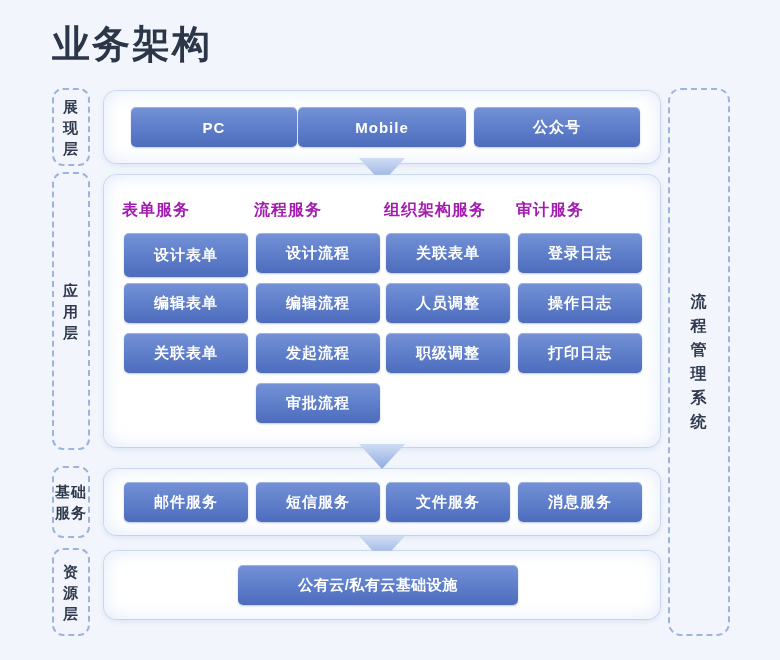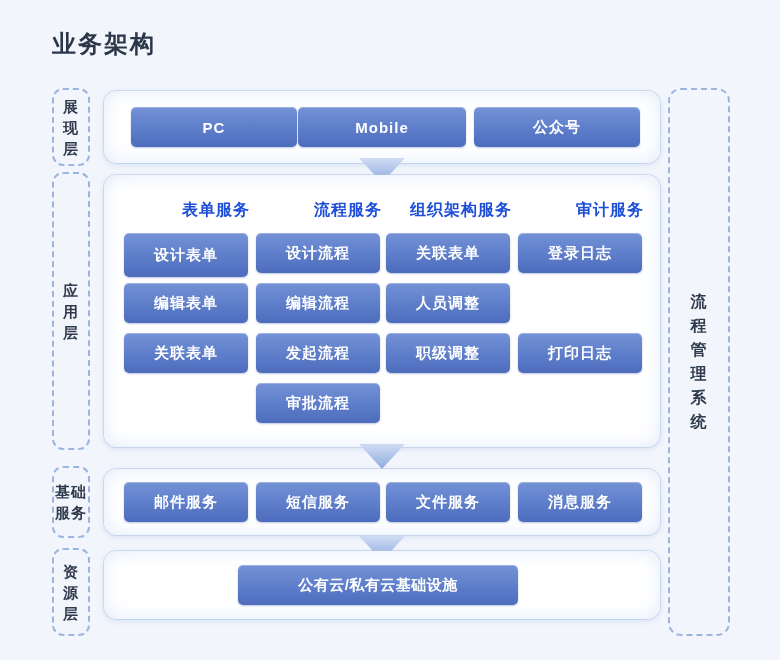--- a/index.html
+++ b/index.html
@@ -19,21 +19,21 @@
     position: relative;
     width: 780px;
     height: 660px;
   }
 
   
   .page-title {
     position: absolute;
     left: 52px;
     top: 24px;
-    font-size: 24px;
+    font-size: 38px;
     font-weight: bold;
     color: #2b3648;
     letter-spacing: 2px;
     line-height: 40px;
   }
 
   
   .layer-tag {
     position: absolute;
     box-sizing: border-box;
@@ -112,29 +112,29 @@
     white-space: nowrap;
   }
   .btn.wide-label {
     letter-spacing: 0.5px;
     font-size: 15px;
   }
 
   
   .col-header {
     position: absolute;
-    color: #1d4ed8;
+    color: #a21caf;
     font-size: 16px;
     font-weight: bold;
     letter-spacing: 1px;
     text-align: center;
     white-space: nowrap;
     display: flex;
     align-items: center;
-    justify-content: flex-end;
+    justify-content: flex-start;
   }
 
   
   .arrow {
     position: absolute;
     width: 46px;
     height: 26px;
   }
 </style>
 </head>
@@ -233,20 +233,23 @@
   <div class="btn" style="left:386px; top:283px; width:124px; height:40px;">
     <span>人员调整</span>
   </div>
   <div class="btn" style="left:386px; top:333px; width:124px; height:40px;">
     <span>职级调整</span>
   </div>
 
   <div class="btn" style="left:518px; top:233px; width:124px; height:40px;">
     <span>登录日志</span>
   </div>
+  <div class="btn" style="left:518px; top:283px; width:124px; height:40px;">
+    <span>操作日志</span>
+  </div>
   <div class="btn" style="left:518px; top:333px; width:124px; height:40px;">
     <span>打印日志</span>
   </div>
 
   <div class="arrow" style="left:359px; top:444px;">
     <svg width="46" height="26" viewBox="0 0 46 26" xmlns="http://www.w3.org/2000/svg">
       <defs>
         <linearGradient id="agrad2" x1="0" y1="0" x2="0" y2="1">
           <stop offset="0%" stop-color="#cfdcf3"></stop>
           <stop offset="100%" stop-color="#8fabdf"></stop>

